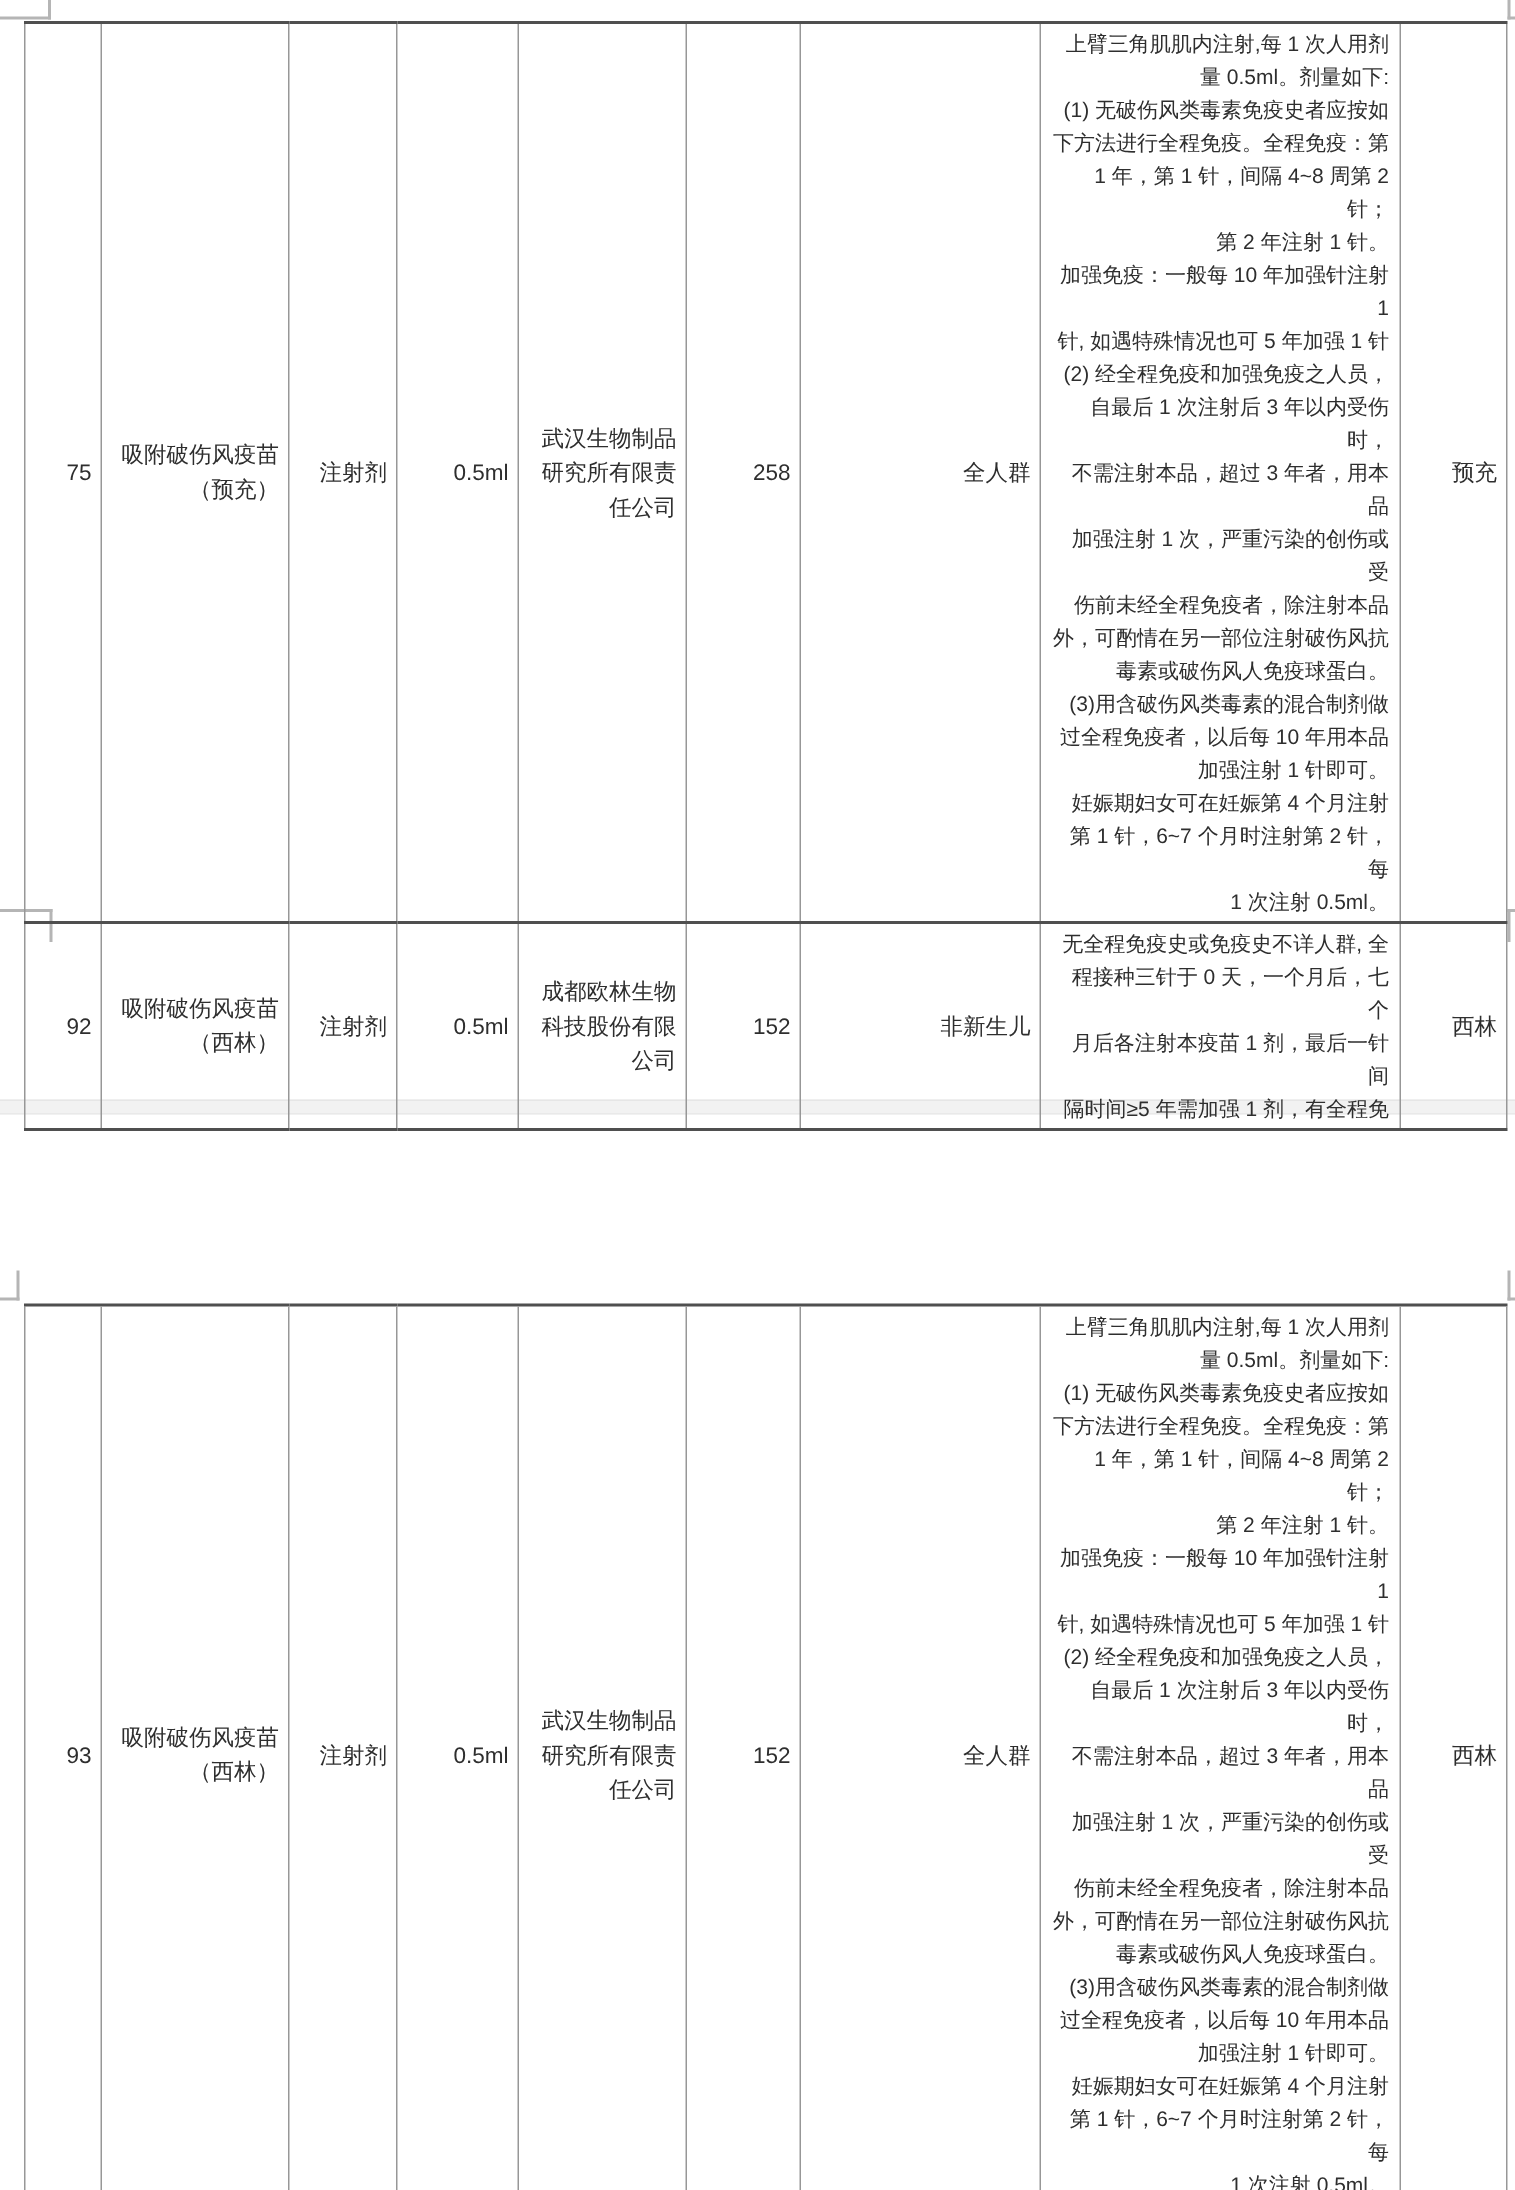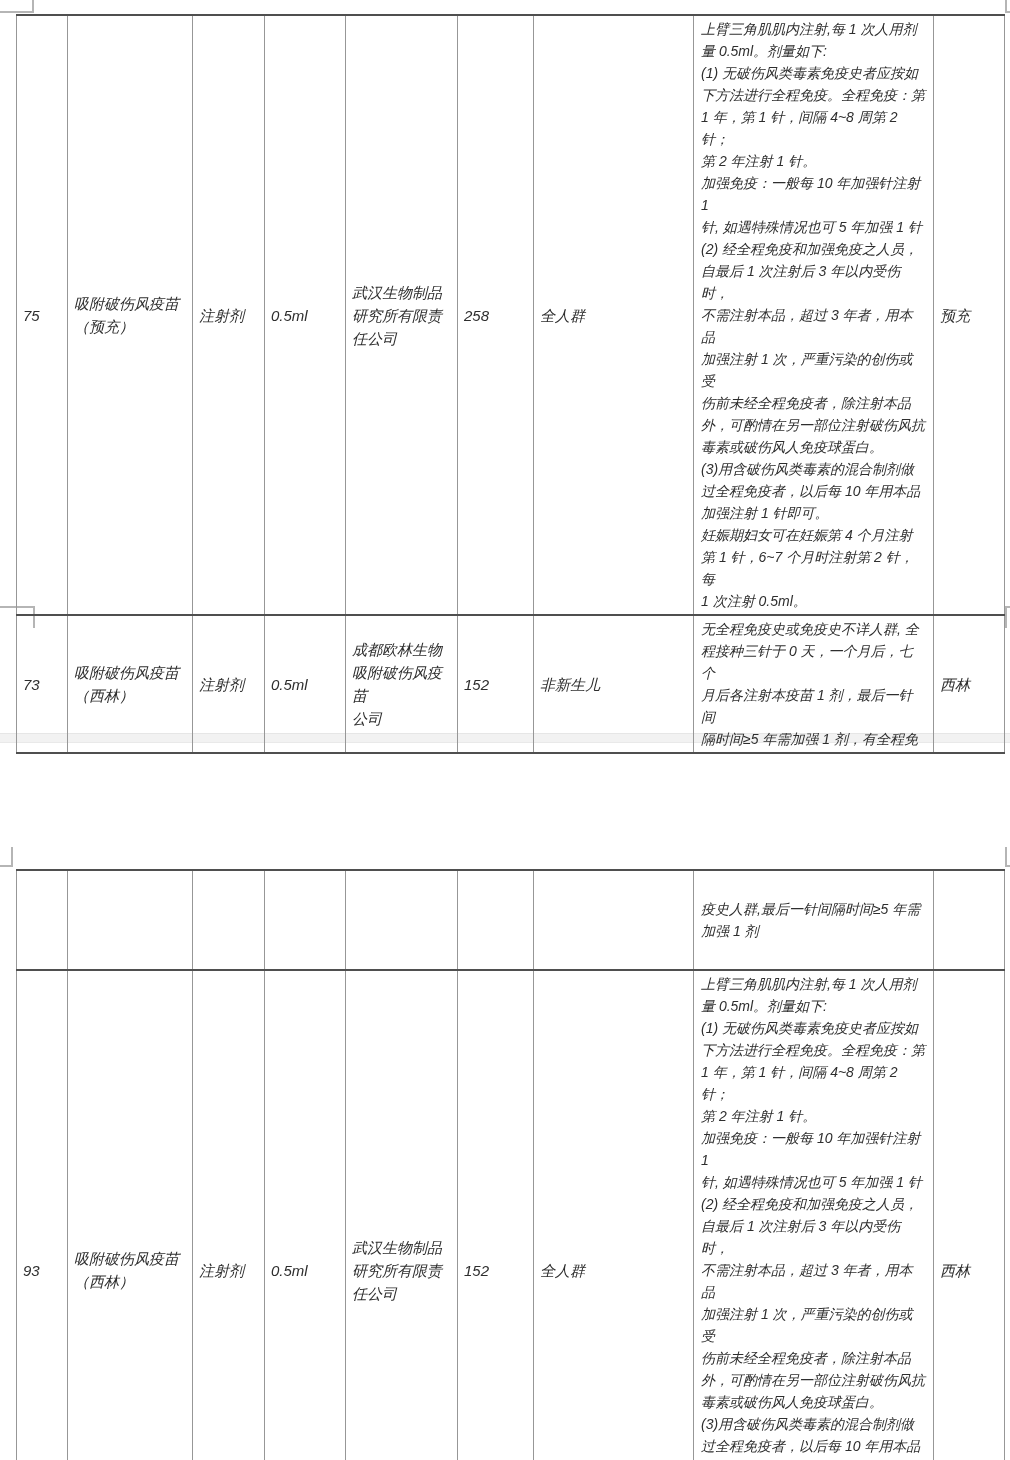--- a/index.html
+++ b/index.html
@@ -13,25 +13,24 @@
   .mark.tl{border-right:2px solid #b5b5b5;border-bottom:2px solid #b5b5b5;}
   .mark.tr{border-left:2px solid #b5b5b5;border-bottom:2px solid #b5b5b5;}
   .mark.bl{border-top:2px solid #b5b5b5;border-right:2px solid #b5b5b5;}
   .mark.br{border-top:2px solid #b5b5b5;border-left:2px solid #b5b5b5;}
   
   .page-sep{position:absolute;left:0;width:1010px;background:#f2f2f2;border-top:1px solid #e6e6e6;border-bottom:1px solid #e9e9e9;}
   table{border-collapse:collapse;table-layout:fixed;width:988px;position:absolute;left:16px;}
   td{
     border-left:1.5px solid #979797;border-right:1.5px solid #979797;
     border-top:2px solid #4f4f4f;border-bottom:2px solid #4f4f4f;
-    text-align:left;vertical-align:middle;
+    text-align:right;vertical-align:middle;
     font-size:15px;line-height:23px;
     padding:2px 6px;white-space:pre-line;word-break:break-all;
     overflow:hidden;
-    font-style:italic;
   }
   td.usage{font-size:14px;line-height:22px;padding:2px 7px;}
   tr.tall>td{height:472px;}
   tr.short>td{height:96px;margin-top:44px;}
   tr.short2>td{height:94px;}
   tr.tall2>td{height:473px;}
 </style>
 </head>
 <body>
 
@@ -86,27 +85,27 @@
 毒素或破伤风人免疫球蛋白。
 (3)用含破伤风类毒素的混合制剂做
 过全程免疫者，以后每 10 年用本品
 加强注射 1 针即可。
 妊娠期妇女可在妊娠第 4 个月注射
 第 1 针，6~7 个月时注射第 2 针，每
 1 次注射 0.5ml。</td>
     <td>预充</td>
   </tr>
   <tr class="short">
-    <td>73</td>
+    <td>92</td>
     <td>吸附破伤风疫苗
 （西林）</td>
     <td>注射剂</td>
     <td>0.5ml</td>
     <td>成都欧林生物
-吸附破伤风疫苗
+科技股份有限
 公司</td>
     <td>152</td>
     <td>非新生儿</td>
     <td class="usage">无全程免疫史或免疫史不详人群, 全
 程接种三针于 0 天，一个月后，七个
 月后各注射本疫苗 1 剂，最后一针间
 隔时间≥5 年需加强 1 剂，有全程免</td>
     <td>西林</td>
   </tr>
 </tbody>
@@ -118,32 +117,20 @@
       <col style="width:125px">
       <col style="width:72px">
     <col style="width:81px">
       <col style="width:112px">
       <col style="width:76px">
     <col style="width:160px">
       <col style="width:240px">
       <col style="width:71px">
   </colgroup>
   <tbody>
-      <tr class="short2">
-    <td></td>
-    <td></td>
-    <td></td>
-    <td></td>
-    <td></td>
-    <td></td>
-    <td></td>
-    <td class="usage">疫史人群,最后一针间隔时间≥5 年需
-加强 1 剂</td>
-    <td></td>
-  </tr>
   <tr class="tall2">
     <td>93</td>
     <td>吸附破伤风疫苗
 （西林）</td>
     <td>注射剂</td>
     <td>0.5ml</td>
     <td>武汉生物制品
 研究所有限责
 任公司</td>
     <td>152</td>

